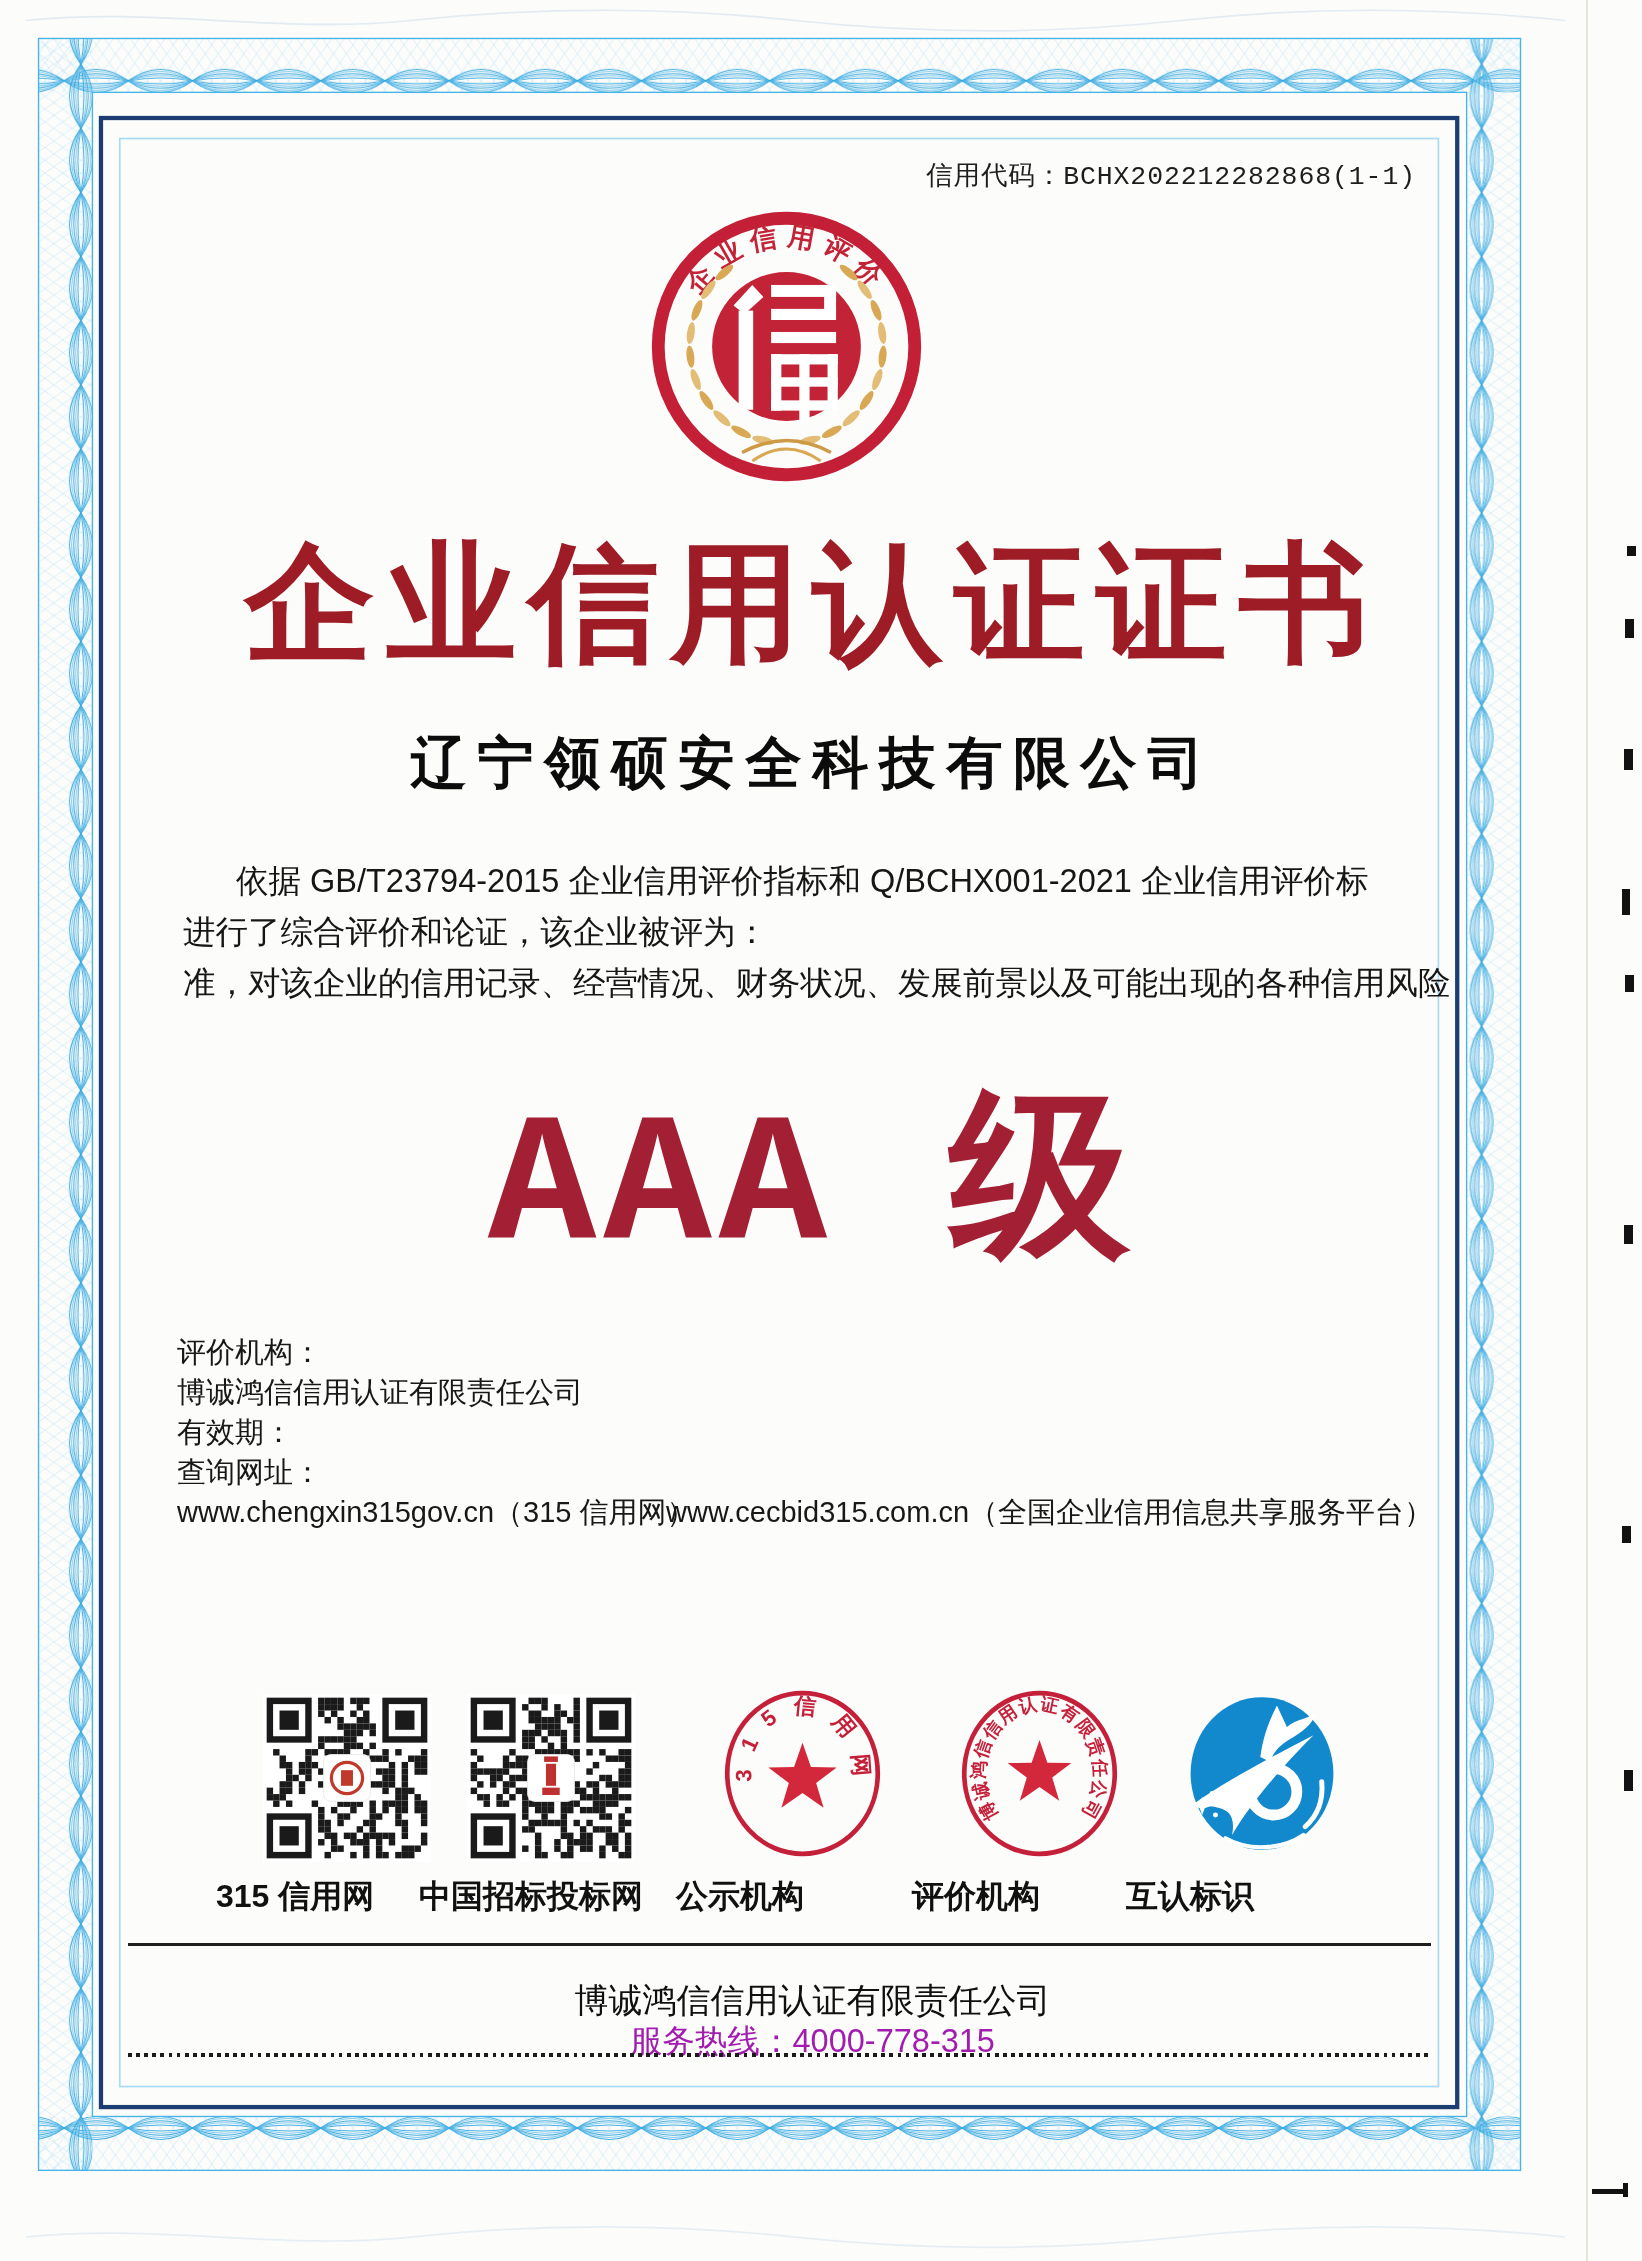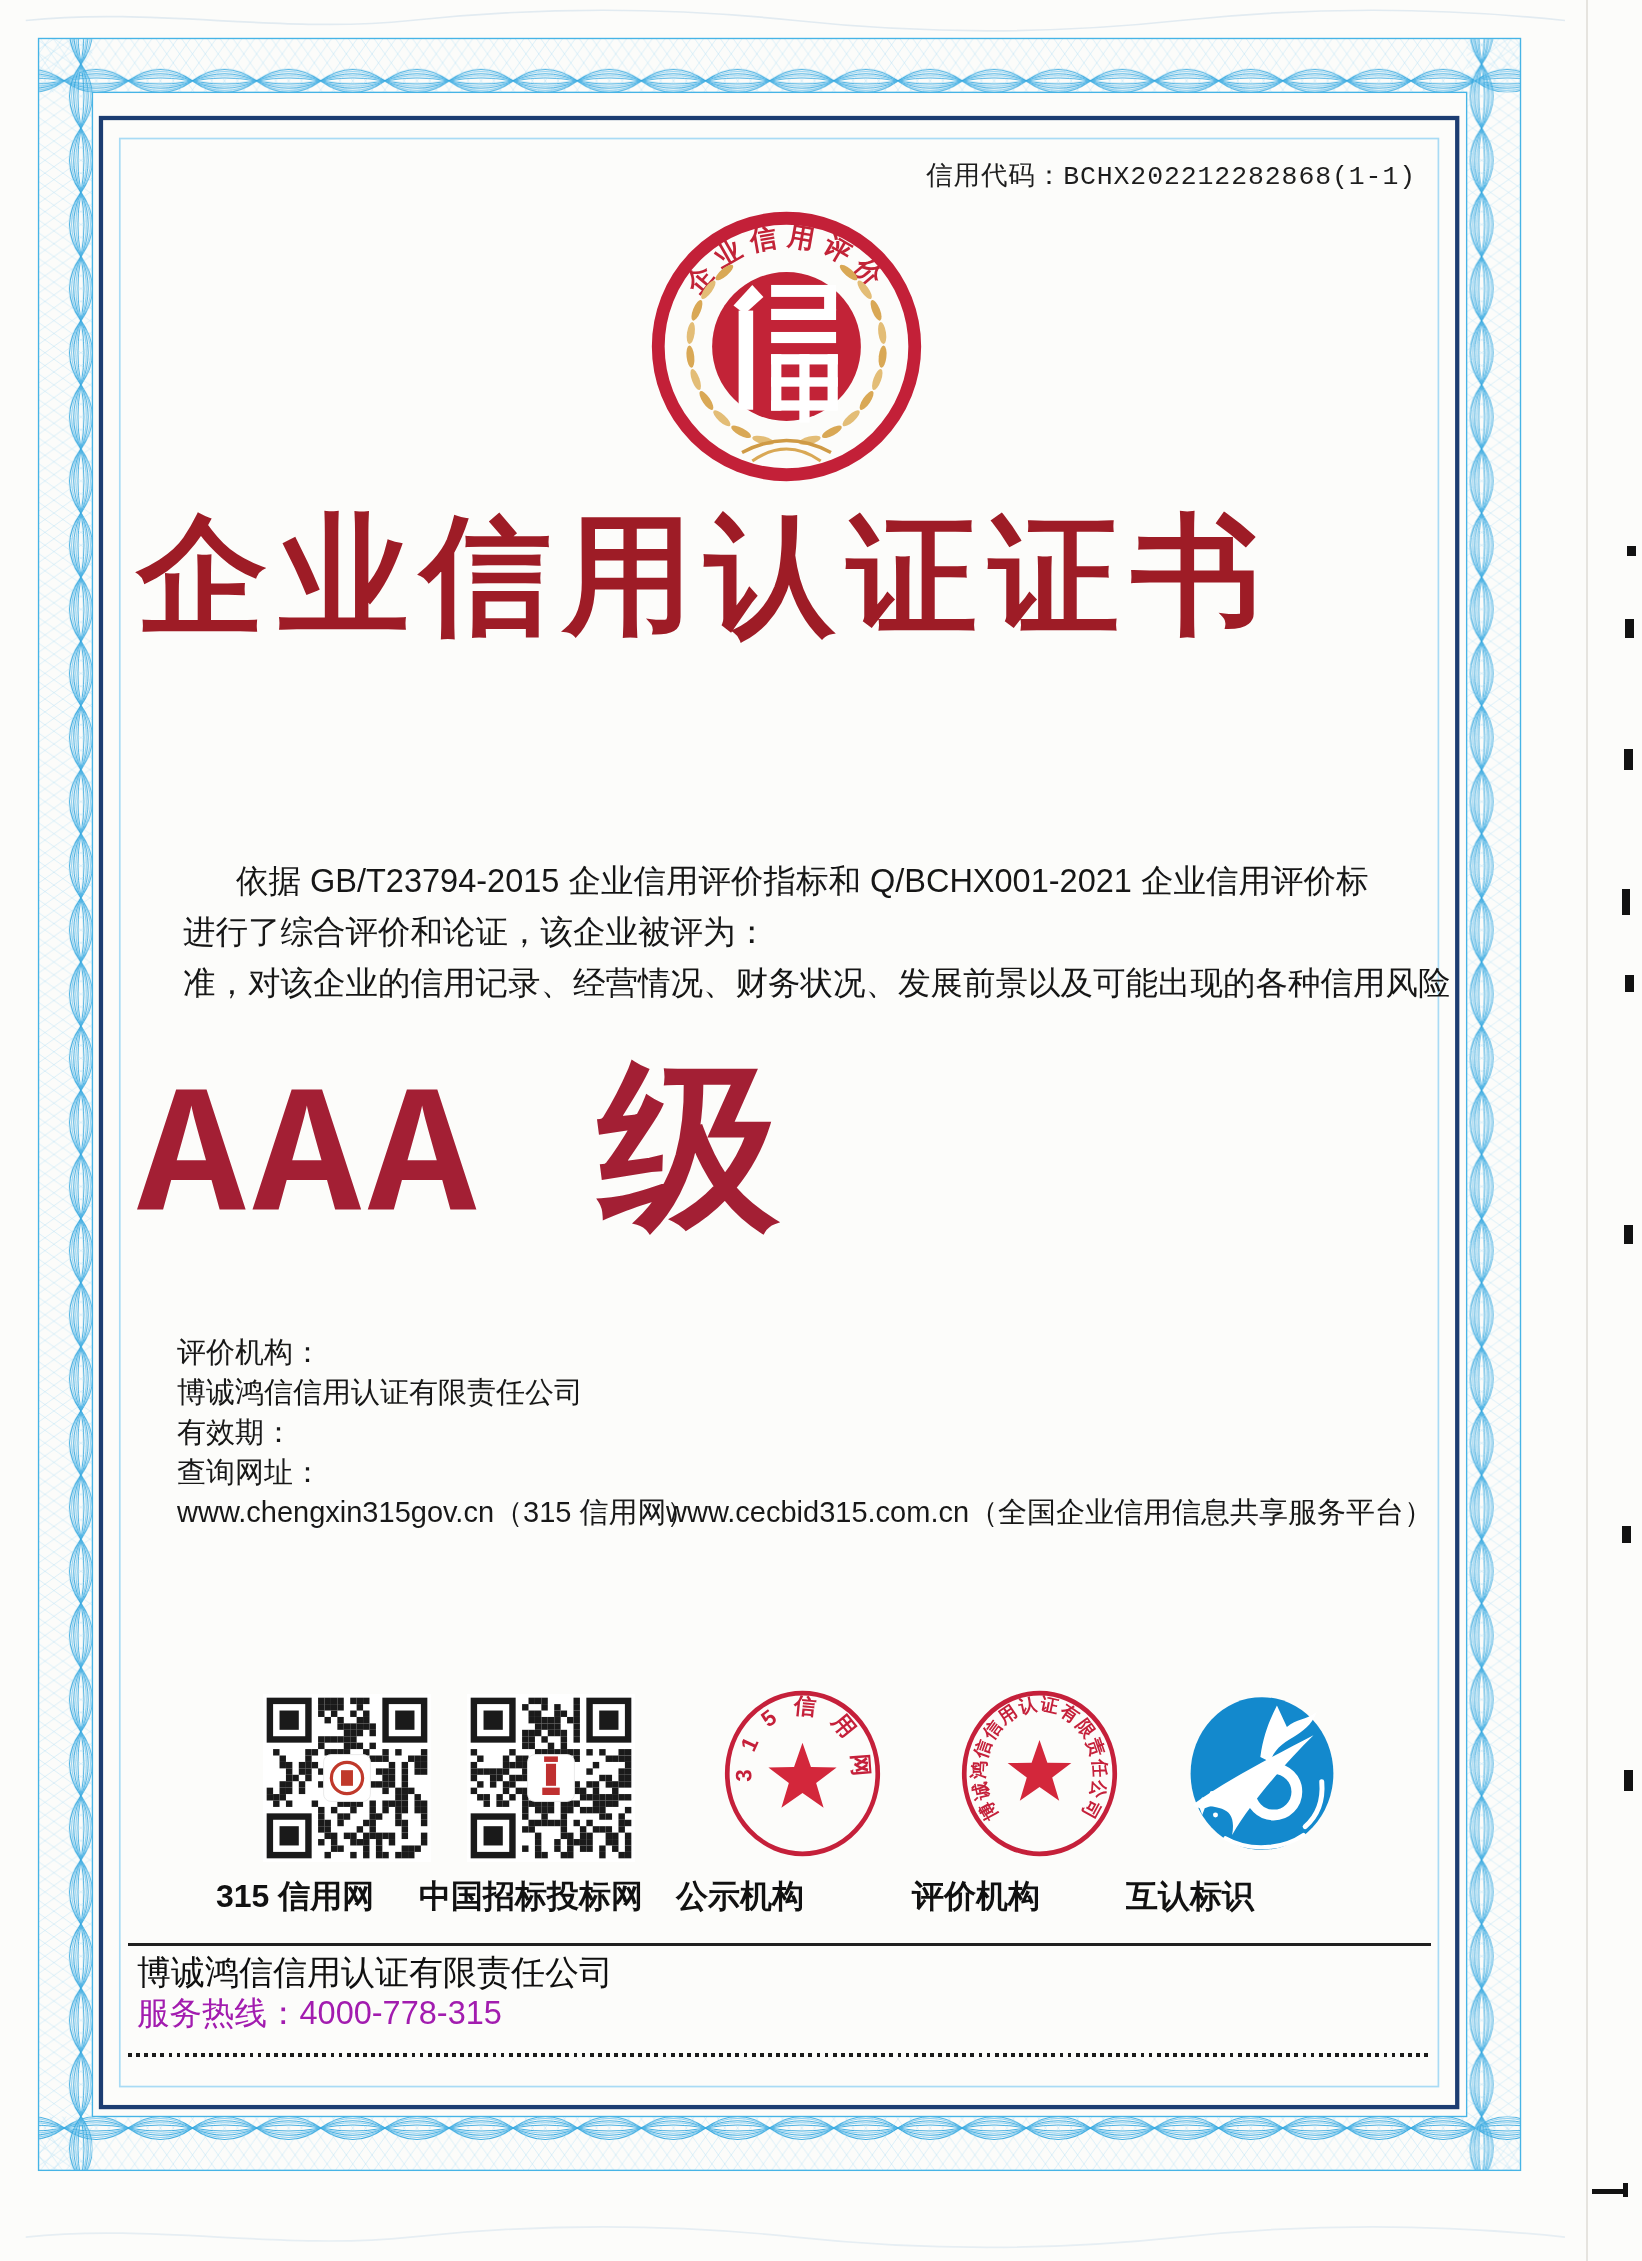--- a/index.html
+++ b/index.html
@@ -3,21 +3,21 @@
 <meta charset="utf-8">
 <style>
   html,body{margin:0;padding:0;background:#ffffff;}
   .page{
     position:relative;width:1642px;height:2261px;overflow:hidden;
     background:#fcfcfa;
     font-family:"Liberation Sans","DejaVu Sans",sans-serif;
     color:#141414;
   }
   .abs{position:absolute;}
-  .centered{left:137px;width:1351px;text-align:left;}
+  .centered{left:137px;width:1351px;text-align:center;margin-top:28px;}
   #border-svg{left:0;top:0;width:1642px;height:2261px;}
   .credit-code{
     top:157px;right:226px;
     font-family:"Liberation Mono","DejaVu Sans Mono",monospace;
     font-size:26.5px;letter-spacing:0.9px;color:#1d1d1d;white-space:nowrap;
   }
   .cert-title{
     top:505px;
     font-family:"Liberation Serif","DejaVu Serif",serif;
     font-size:130px;line-height:142px;font-weight:900;
@@ -198,20 +198,21 @@
       <rect x="-18" y="9" width="12" height="66"></rect>
       <rect x="48" y="9" width="12" height="66"></rect>
       <rect x="-18" y="63" width="78" height="12"></rect>
       <rect x="-18" y="36" width="78" height="11"></rect>
       <rect x="15" y="9" width="12" height="80"></rect>
     </g>
   </svg>
 
   <div class="abs centered cert-title">企业信用认证证书</div>
 
+  <div class="abs centered company-name">辽宁领硕安全科技有限公司</div>
 
   <div class="abs body-text">
     <div class="line indent">依据 GB/T23794-2015 企业信用评价指标和 Q/BCHX001-2021 企业信用评价标</div>
     <div class="line">进行了综合评价和论证，该企业被评为：</div>
     <div class="line">准，对该企业的信用记录、经营情况、财务状况、发展前景以及可能出现的各种信用风险</div>
   </div>
 
   <div class="abs centered rating">AAA 级</div>
 
   <div class="abs details">

